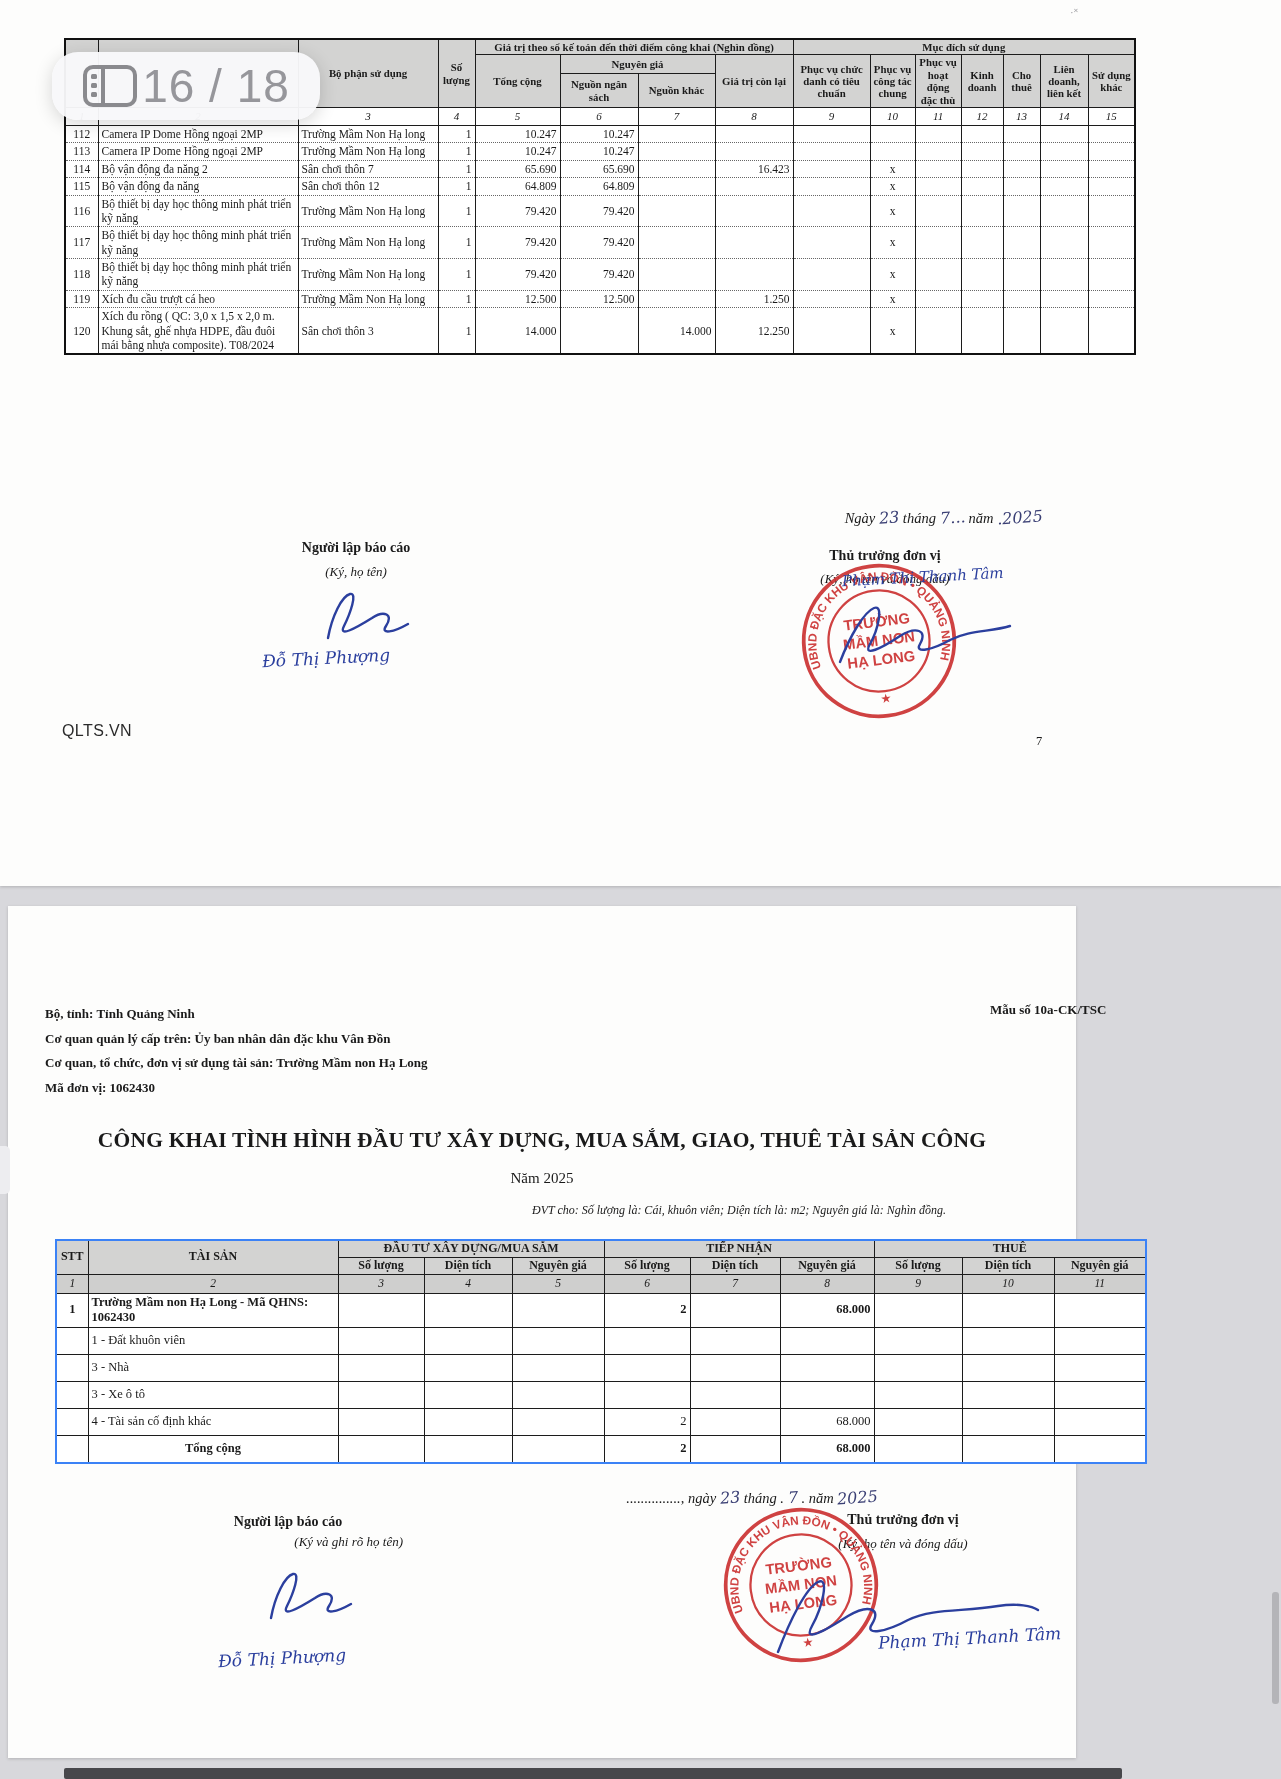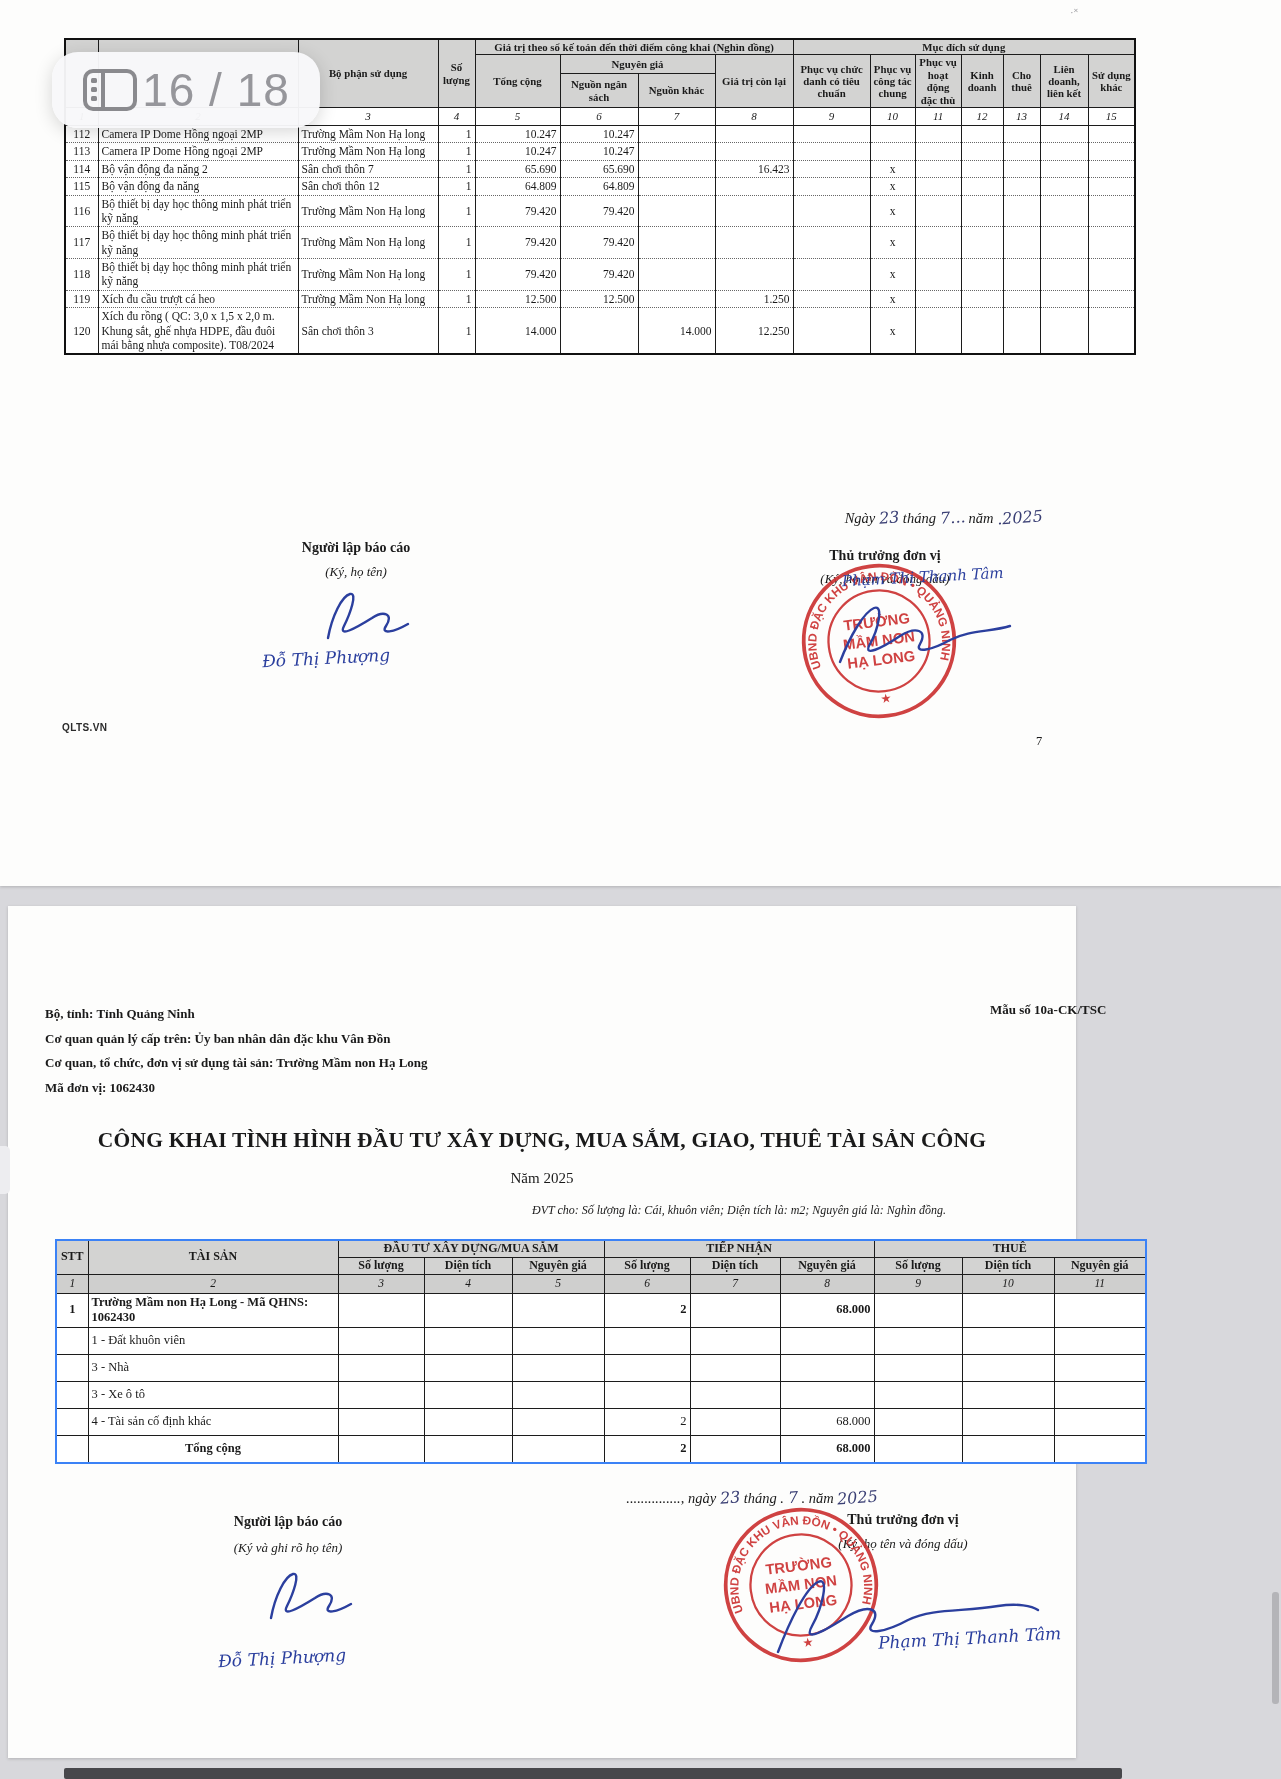--- a/index.html
+++ b/index.html
@@ -8,21 +8,21 @@
     background:#d8d8dc;
     font-family:"Liberation Serif", serif;
     color:#1a1a1a;
   }
   .page{position:absolute;background:#fdfdfc;}
   #page1{left:0;top:0;width:1281px;height:886px;box-shadow:0 1px 3px rgba(0,0,0,.18);}
   #page2{left:8px;top:906px;width:1068px;height:852px;box-shadow:0 1px 3px rgba(0,0,0,.18);}
 
   
   #pill{
-    position:absolute;left:52px;top:52px;width:268px;height:76px;z-index:60;
+    position:absolute;left:52px;top:52px;width:268px;height:68px;z-index:60;
     background:rgba(248,248,250,.96);border-radius:26px;
     box-shadow:0 4px 18px rgba(0,0,0,.16);
     display:flex;align-items:center;justify-content:center;gap:4px;
     font-family:"Liberation Sans", sans-serif;
   }
   #pill .ptxt{font-size:46px;color:#96969b;letter-spacing:1px;}
 
   
   table{border-collapse:collapse;table-layout:fixed;background:#fff;}
   th,td{border:1px solid #1c1c1c;overflow:hidden;}
@@ -58,21 +58,21 @@
   .meta{font-weight:bold;font-size:13px;line-height:24.5px;white-space:nowrap;}
   #p2title{position:absolute;left:0;top:222px;width:100%;text-align:center;font-weight:bold;font-size:21.5px;letter-spacing:.2px;}
   #p2year{position:absolute;left:0;top:264px;width:100%;text-align:center;font-weight:normal;font-size:15px;}
   #p2dvt{position:absolute;right:130px;top:297px;font-style:italic;font-size:12px;}
 
   
   .stamp{position:absolute;opacity:.92;transform:rotate(-7deg);}
   
   .sig{position:absolute;}
 
-  #qlts{position:absolute;left:62px;top:722px;font-family:"Liberation Sans", sans-serif;font-size:10px;font-weight:bold;letter-spacing:.4px;color:#2b2b2b;}
+  #qlts{position:absolute;left:62px;top:722px;font-family:"Liberation Sans", sans-serif;font-size:16px;font-weight:normal;letter-spacing:.4px;color:#2b2b2b;}
   #pgnum{position:absolute;left:1036px;top:734px;font-size:12.5px;}
 
   #darkstrip{position:absolute;left:64px;top:1768px;width:1058px;height:11px;background:#47474b;border-radius:2px;}
   #scroll-thumb{position:absolute;right:2px;top:1592px;width:7px;height:112px;background:#b4b4b8;border-radius:3px;}
   #corner-mark{position:absolute;left:1070px;top:6px;font-size:11px;color:#9a9a9e;}
   #lefttab{position:absolute;left:0;top:1146px;width:10px;height:48px;background:#ededf0;border-radius:0 5px 5px 0;}
 </style>
 </head>
 <body>
 
@@ -491,21 +491,21 @@
     <span>..............., ngày</span>
     <span class="hand">23</span>
     <span>tháng .</span>
     <span class="hand">7</span>
     <span>. năm</span>
     <span class="hand">2025</span>
   </div>
 
   <div class="abs" style="left:165px;top:608px;width:230px;">
     <div class="sigtitle">Người lập báo cáo</div>
-    <div class="sigsub" style="margin-top:10px;">(Ký và ghi rõ họ tên)</div>
+    <div class="sigsub" style="margin-top:4px;text-align:right;">(Ký và ghi rõ họ tên)</div>
   </div>
   <svg class="sig" style="left:225px;top:662px;" width="150" height="62" viewBox="0 0 150 62">
     <path d="M38,50 C42,28 52,8 60,6 C68,4 60,26 54,38 C48,50 66,40 82,30 C94,22 104,26 96,38 C90,47 104,44 118,36" fill="none" stroke="#2b3f9e" stroke-width="2.4" stroke-linecap="round"></path>
   </svg>
   <div class="handname" style="left:210px;top:742px;">Đỗ Thị Phượng</div>
 
   <div class="abs" style="left:770px;top:606px;width:250px;">
     <div class="sigtitle">Thủ trưởng đơn vị</div>
     <div class="sigsub" style="margin-top:8px;">(Ký, họ tên và đóng dấu)</div>
   </div>

